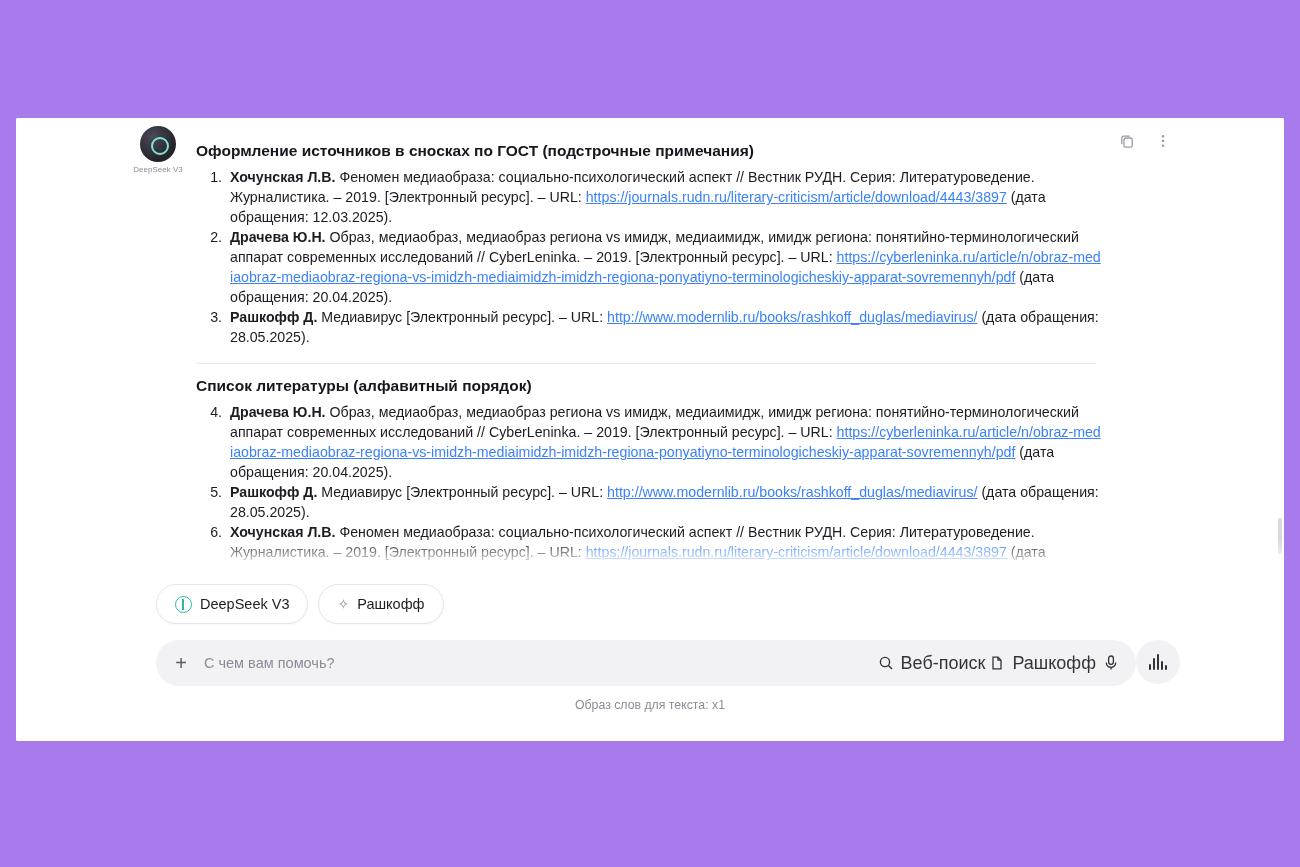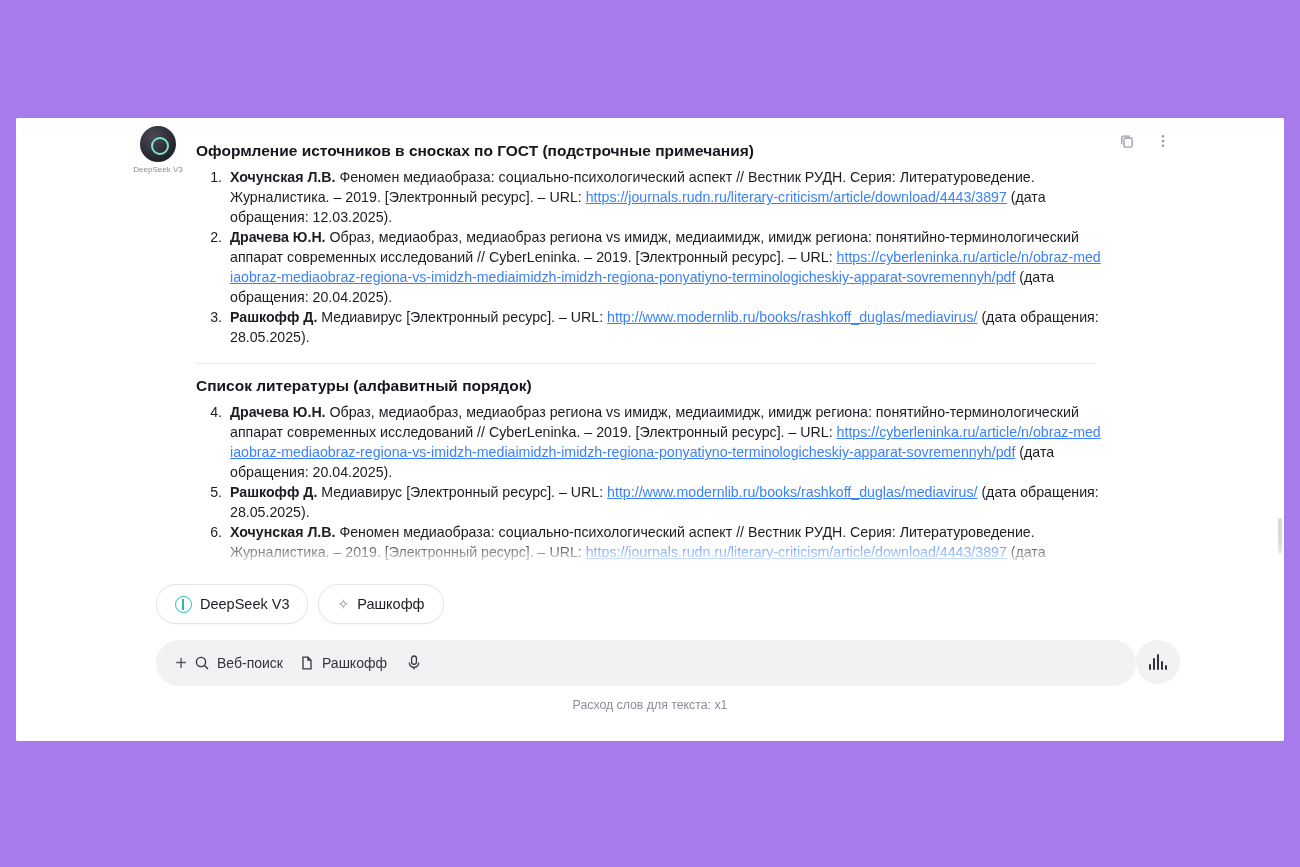--- a/index.html
+++ b/index.html
@@ -220,23 +220,23 @@
   }
   .input-placeholder {
     flex: 1;
     margin-left: 10px;
     font-size: 14.5px;
     color: #8c8c96;
   }
   .in-actions {
     display: flex;
     align-items: center;
-    gap: 16px;
+    gap: 4px;
     color: #33333c;
-    font-size: 14px;
+    font-size: 18px;
   }
   .in-action {
     display: flex;
     align-items: center;
     gap: 7px;
     cursor: pointer;
   }
   .mic {
     width: 22px; height: 22px;
     display: flex; align-items: center; justify-content: center;
@@ -355,20 +355,21 @@
         <span>DeepSeek V3</span>
       </div>
       <div class="chip">
         <span class="spark">✧</span>
         <span>Рашкофф</span>
       </div>
     </div>
 
     <div class="input-bar">
       <span class="plus">+</span>
+      <span class="input-placeholder">С чем вам помочь?</span>
       <span class="in-actions">
         <span class="in-action">
           <span>
             <svg width="16" height="16" viewBox="0 0 16 16" fill="none" stroke="currentColor" stroke-width="1.4">
               <circle cx="7" cy="7" r="4.6"></circle>
               <path d="M10.4 10.4 L14 14"></path>
             </svg>
           </span>
           <span>Веб-поиск</span>
         </span>
@@ -394,16 +395,16 @@
     <div class="voice-btn">
       <span class="bars">
         <i style="height:6px"></i>
           <i style="height:12px"></i>
           <i style="height:16px"></i>
           <i style="height:9px"></i>
           <i style="height:5px"></i>
       </span>
     </div>
 
-    <div class="footnote">Расход слов для текста: x1</div>
+    <div class="footnote">Образ слов для текста: x1</div>
   </div>
 
 </div>
 
 </body></html>

